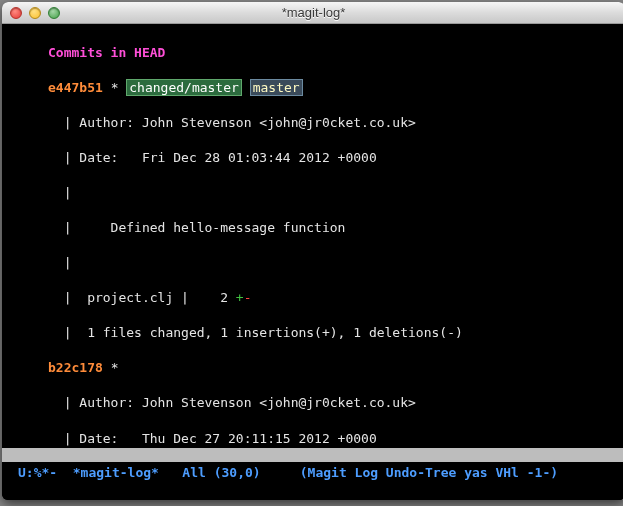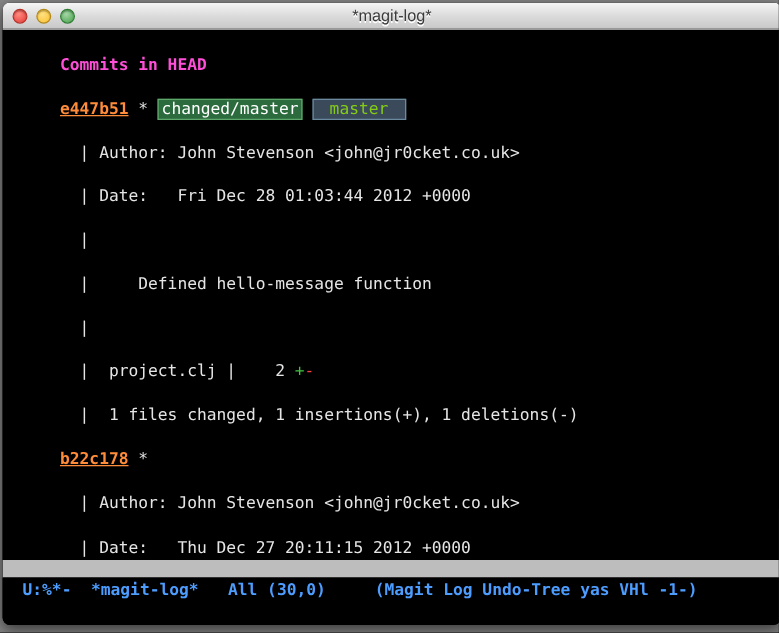--- a/index.html
+++ b/index.html
@@ -48,33 +48,33 @@
   }
   .content {
     flex: 1;
     background: #000;
     color: #e5e5e5;
     padding: 2px 8px 0 8px;
     white-space: pre;
     overflow: hidden;
   }
   .header { color: #ff4fd8; font-weight: bold; }
-  .hash { color: #ff8c3a; font-weight: bold; text-decoration: underline; }
+  .hash { color: #ff8c3a; font-weight: bold; }
   .star { color: #e5e5e5; }
   .branch-remote {
     background: #2c6b3e;
     color: #fff;
     border: 1px solid #5fa86c;
     padding: 0 2px;
   }
   .branch-local {
     background: #3a4a5a;
-    color: #84cc16;
+    color: #fef9c3;
     border: 1px solid #6b8aa0;
-    padding: 0 13px;
+    padding: 0 2px;
   }
   .green { color: #40c040; }
   .red { color: #ff4040; }
   .line { display: block; margin-left: 38px; }
   .modeline-gap {
     height: 14px;
     background: #bdbdbd;
   }
   .modeline {
     background: #000;

